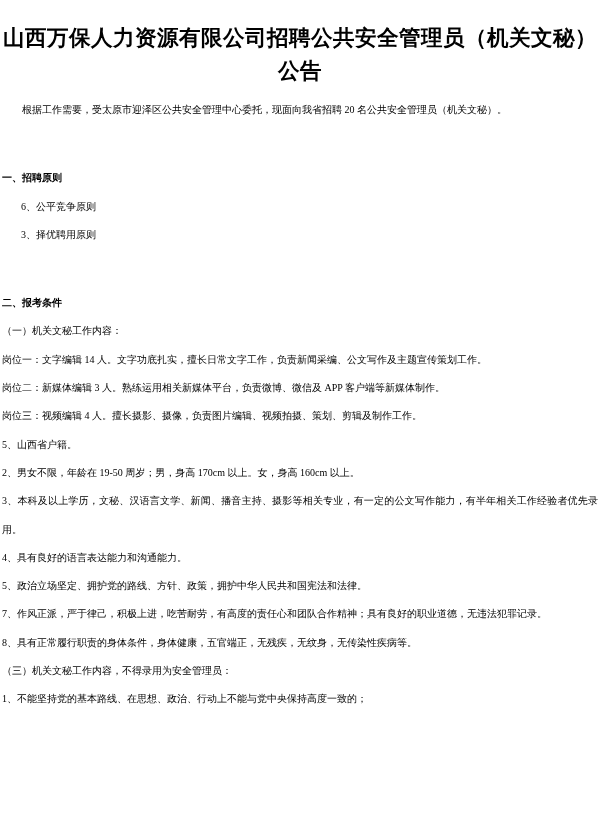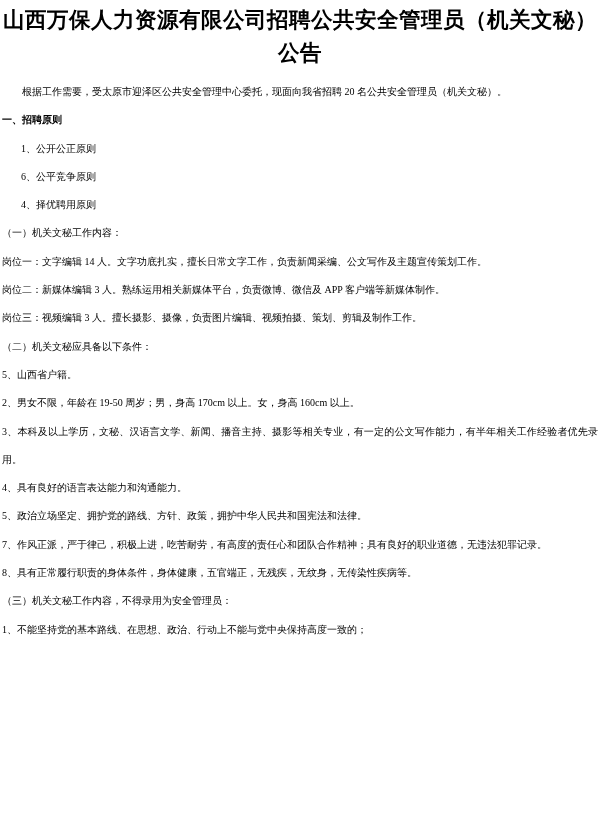--- a/index.html
+++ b/index.html
@@ -13,21 +13,21 @@
     overflow: hidden;
     color: #000000;
     font-family: "Liberation Serif", serif;
   }
   .doc {
     padding: 2px 3px 0 2px;
     box-sizing: border-box;
     width: 601px;
   }
   .doc-title {
-    margin: 2px 0 0 0;
+    margin: 20px 0 0 0;
     font-size: 21.5px;
     line-height: 33px;
     font-weight: bold;
     text-align: center;
     letter-spacing: 0.5px;
   }
   .body-wrap {
     margin-top: 8px;
   }
   .body-wrap p {
@@ -35,41 +35,41 @@
     font-size: 10px;
     line-height: 28.3px;
     text-align: justify;
     word-break: break-word;
   }
   p.intro {
     text-indent: 2em;
   }
   p.heading {
     font-weight: bold;
+    margin-top: 40px;
   }
   p.sub {
     padding-left: 19px;
   }
 </style>
 </head>
 <body>
 
 <div class="doc">
   <h1 class="doc-title"><span>山西万保人力资源有限公司招聘公共安全管理员（机关文秘）</span><br><span>公告</span></h1>
   <div class="body-wrap" id="paragraphs">
       <p class="intro">根据工作需要，受太原市迎泽区公共安全管理中心委托，现面向我省招聘 20 名公共安全管理员（机关文秘）。</p>
       <p class="heading">一、招聘原则</p>
-      <p class="sub">1、公开公正原则</p>
       <p class="sub">6、公平竞争原则</p>
-      <p class="sub">4、择优聘用原则</p>
+      <p class="sub">3、择优聘用原则</p>
+      <p class="heading">二、报考条件</p>
       <p class="plain">（一）机关文秘工作内容：</p>
       <p class="plain">岗位一：文字编辑 14 人。文字功底扎实，擅长日常文字工作，负责新闻采编、公文写作及主题宣传策划工作。</p>
       <p class="plain">岗位二：新媒体编辑 3 人。熟练运用相关新媒体平台，负责微博、微信及 APP 客户端等新媒体制作。</p>
-      <p class="plain">岗位三：视频编辑 3 人。擅长摄影、摄像，负责图片编辑、视频拍摄、策划、剪辑及制作工作。</p>
-      <p class="plain">（二）机关文秘应具备以下条件：</p>
+      <p class="plain">岗位三：视频编辑 4 人。擅长摄影、摄像，负责图片编辑、视频拍摄、策划、剪辑及制作工作。</p>
       <p class="plain">5、山西省户籍。</p>
       <p class="plain">2、男女不限，年龄在 19-50 周岁；男，身高 170cm 以上。女，身高 160cm 以上。</p>
       <p class="plain">3、本科及以上学历，文秘、汉语言文学、新闻、播音主持、摄影等相关专业，有一定的公文写作能力，有半年相关工作经验者优先录用。</p>
       <p class="plain">4、具有良好的语言表达能力和沟通能力。</p>
       <p class="plain">5、政治立场坚定、拥护党的路线、方针、政策，拥护中华人民共和国宪法和法律。</p>
       <p class="plain">7、作风正派，严于律己，积极上进，吃苦耐劳，有高度的责任心和团队合作精神；具有良好的职业道德，无违法犯罪记录。</p>
       <p class="plain">8、具有正常履行职责的身体条件，身体健康，五官端正，无残疾，无纹身，无传染性疾病等。</p>
       <p class="plain">（三）机关文秘工作内容，不得录用为安全管理员：</p>
       <p class="plain">1、不能坚持党的基本路线、在思想、政治、行动上不能与党中央保持高度一致的；</p>
     </div>

